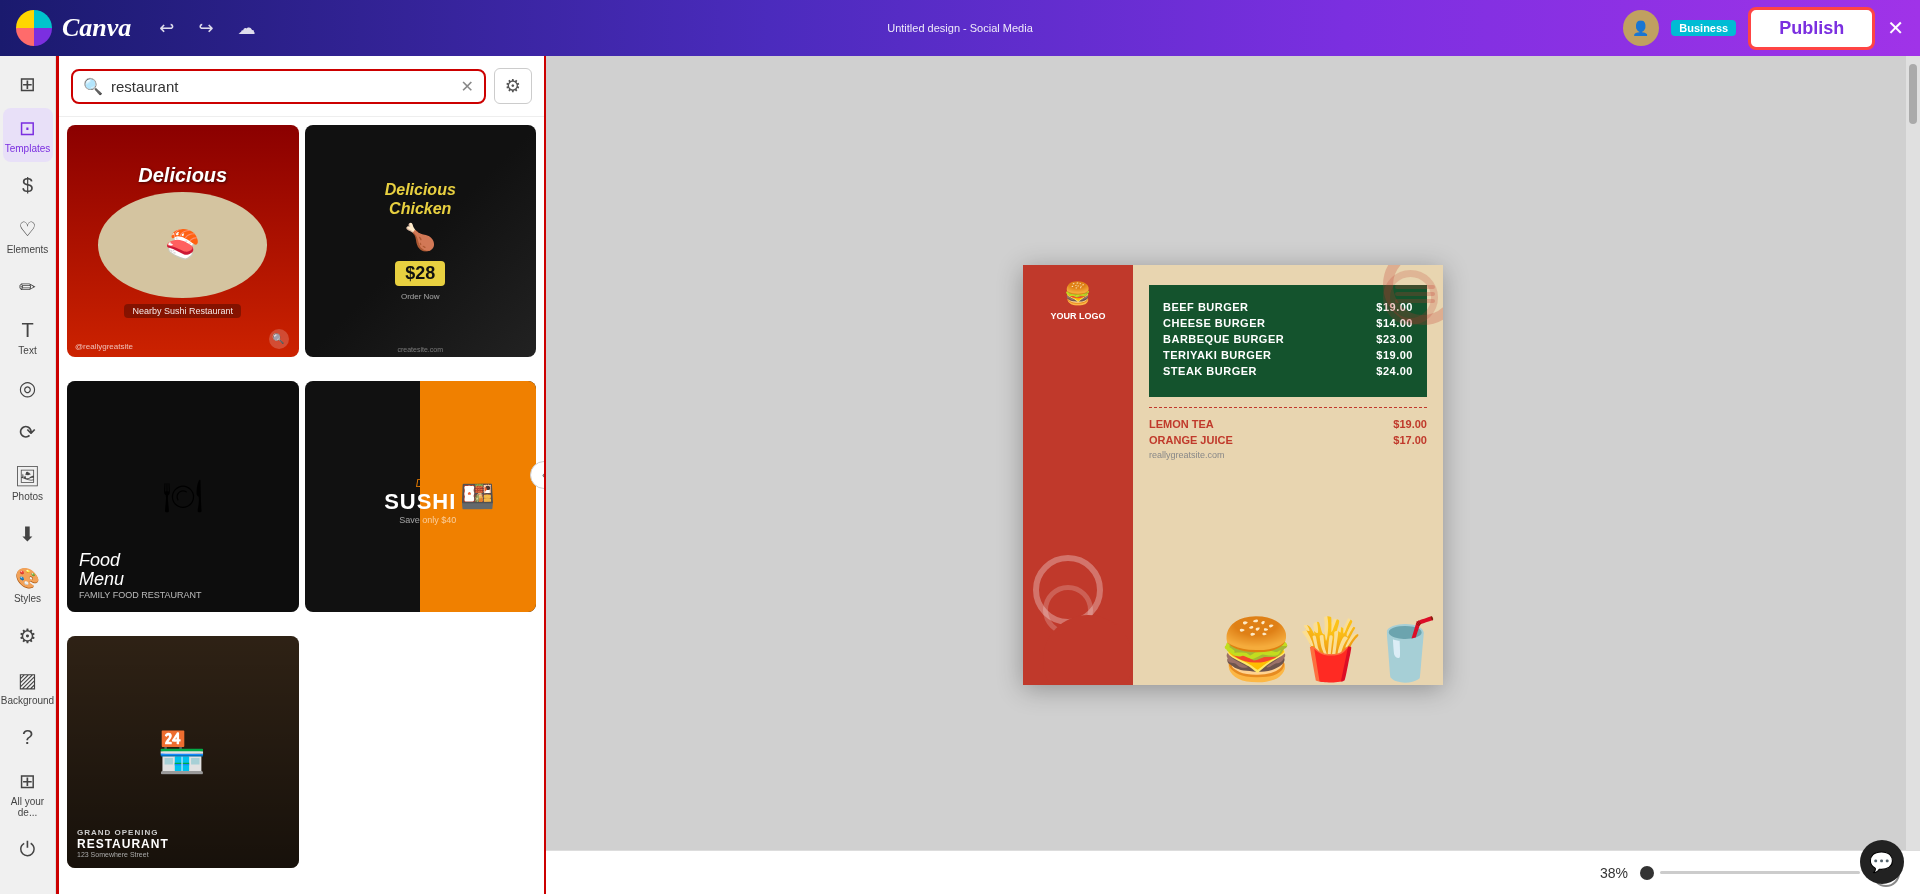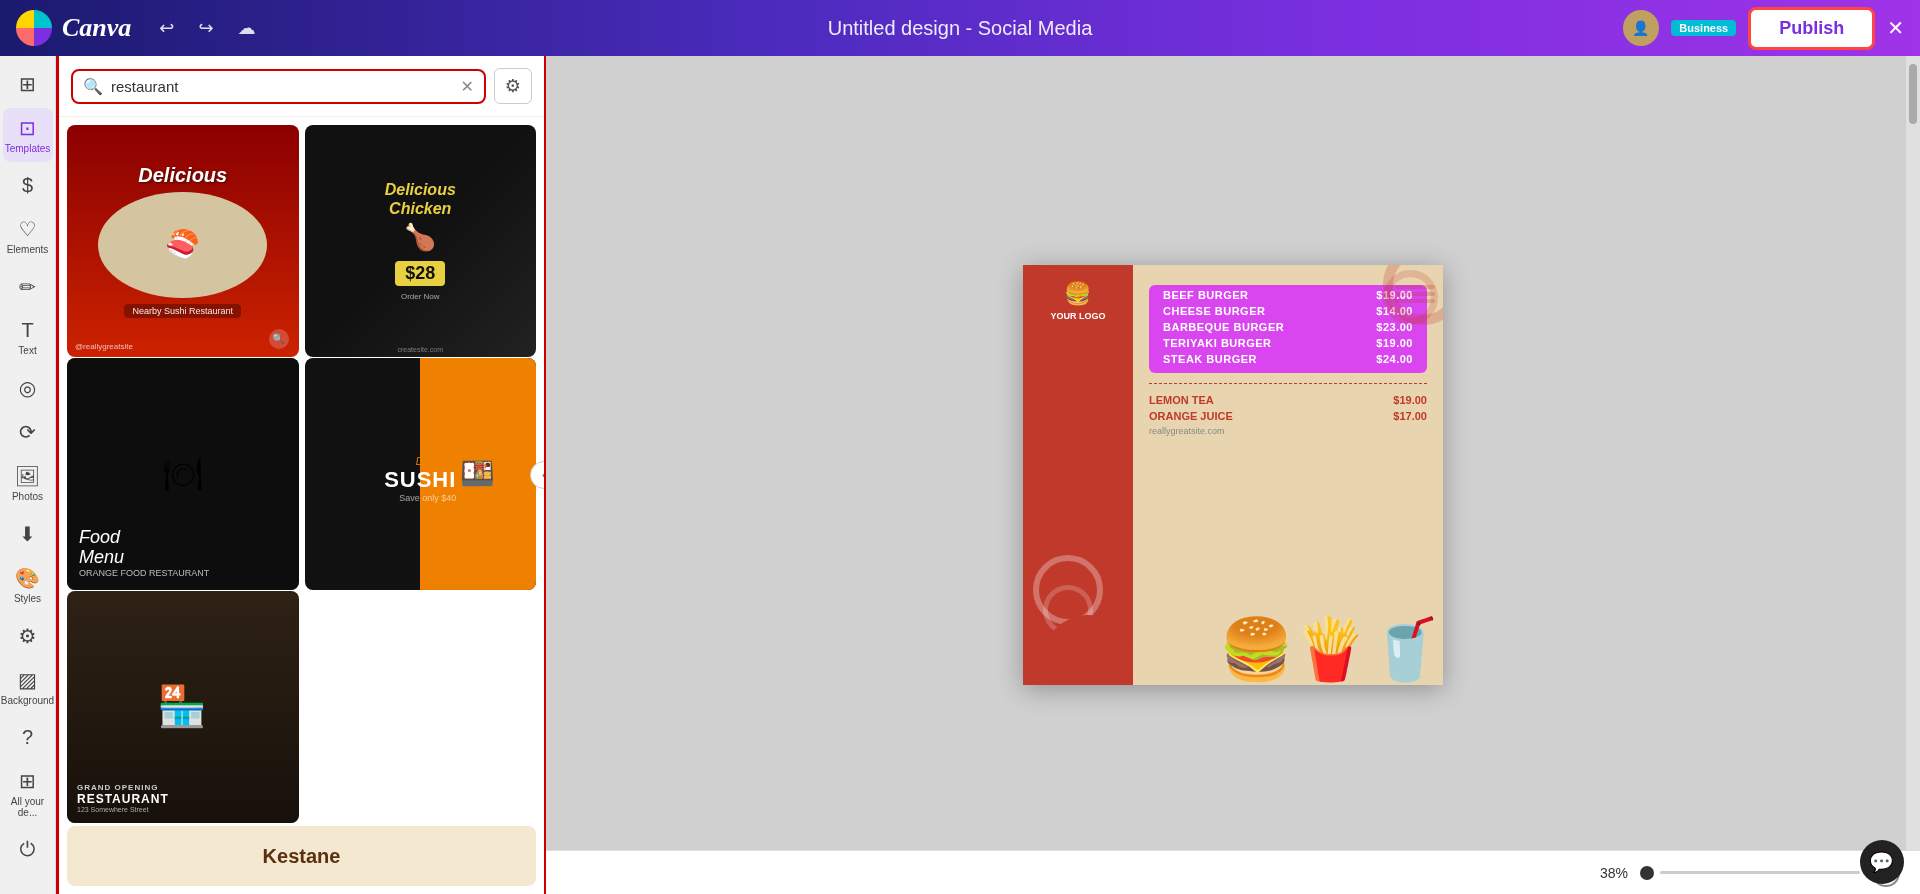--- a/index.html
+++ b/index.html
@@ -36,21 +36,21 @@
       font-size: 18px;
       cursor: pointer;
       opacity: 0.85;
       padding: 4px;
     }
     .design-title {
       position: absolute;
       left: 50%;
       transform: translateX(-50%);
       color: rgba(255,255,255,0.9);
-      font-size: 20px;
+      font-size: 11px;
       text-align: right;
     }
     .top-bar-right {
       margin-left: auto;
       display: flex;
       align-items: center;
       gap: 12px;
     }
     .user-avatar {
       width: 36px;
@@ -256,24 +256,23 @@
     }
     .price-list-title {
       font-size: 36px;
       font-weight: 900;
       color: #c0392b;
       font-family: Arial Black, sans-serif;
       letter-spacing: 1px;
       margin-bottom: 16px;
     }
     .red-box {
-      background: #d946ef;
-      padding: 4px 14px;
+      background: #14532d;
+      padding: 16px 14px;
       margin-bottom: 10px;
-      border-radius: 6px;
     }
     .menu-item-row {
       display: flex;
       justify-content: space-between;
       color: white;
       font-size: 11px;
       font-weight: bold;
       letter-spacing: 0.5px;
       margin-bottom: 4px;
     }
@@ -532,21 +531,21 @@
         <div style="font-size:8px;color:rgba(255,255,255,0.6);margin-top:6px;">Order Now</div>
         <div style="position:absolute;bottom:4px;font-size:7px;color:rgba(255,255,255,0.4);">createsite.com</div>
       </div>
     </div>
 
     <div class="template-card">
       <div style="width:100%;height:100%;background:#1a1a1a;display:flex;flex-direction:column;align-items:flex-start;justify-content:flex-end;padding:12px;position:relative;">
         <div style="position:absolute;top:0;left:0;right:0;bottom:0;background:rgba(0,0,0,0.5);display:flex;align-items:center;justify-content:center;font-size:32px;">🍽</div>
         <div style="position:relative;z-index:2;">
           <div style="font-size:18px;font-style:italic;font-weight:normal;color:white;line-height:1.1;">Food<br>Menu</div>
-          <div style="font-size:9px;color:rgba(255,255,255,0.7);">ORANGE FOOD RESTAURANT</div>
+          <div style="font-size:9px;color:rgba(255,255,255,0.7);">FAMILY FOOD RESTAURANT</div>
         </div>
       </div>
     </div>
 
     <div class="template-card">
       <div style="width:100%;height:100%;background:#111;display:flex;flex-direction:column;align-items:center;justify-content:center;padding:10px;position:relative;">
         <div style="position:absolute;right:0;top:0;bottom:0;width:50%;background:#f08000;display:flex;align-items:center;justify-content:center;">
           <span style="font-size:28px;">🍱</span>
         </div>
         <div style="position:relative;z-index:2;text-align:right;color:white;">
@@ -565,25 +564,20 @@
           <div style="font-size:8px;color:#ccc;letter-spacing:1px;font-weight:bold;">GRAND OPENING</div>
           <div style="font-size:12px;font-weight:bold;color:white;letter-spacing:1px;">RESTAURANT</div>
           <div style="font-size:7px;color:#aaa;">123 Somewhere Street</div>
         </div>
       </div>
     </div>
 
 
   </div>
 
-  <div style="padding:0 8px 8px 8px;">
-    <div class="partial-card">
-      <span>Kestane</span>
-    </div>
-  </div>
 
   <div class="collapse-btn">‹</div>
 </div>
 
 <div class="canvas-area">
 
   <div class="design-canvas">
     <div class="price-list-design">
 
       <div class="red-top-bar-design">

